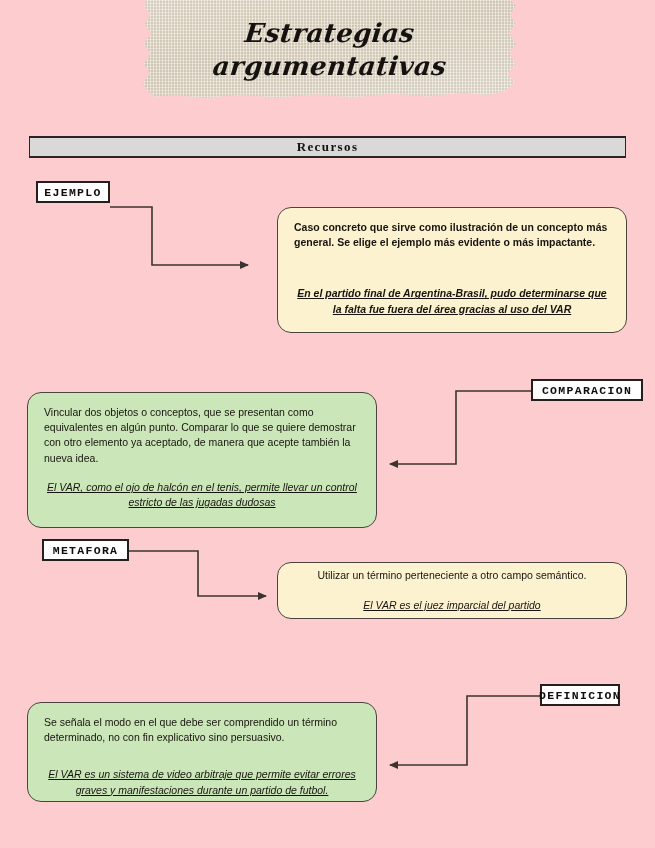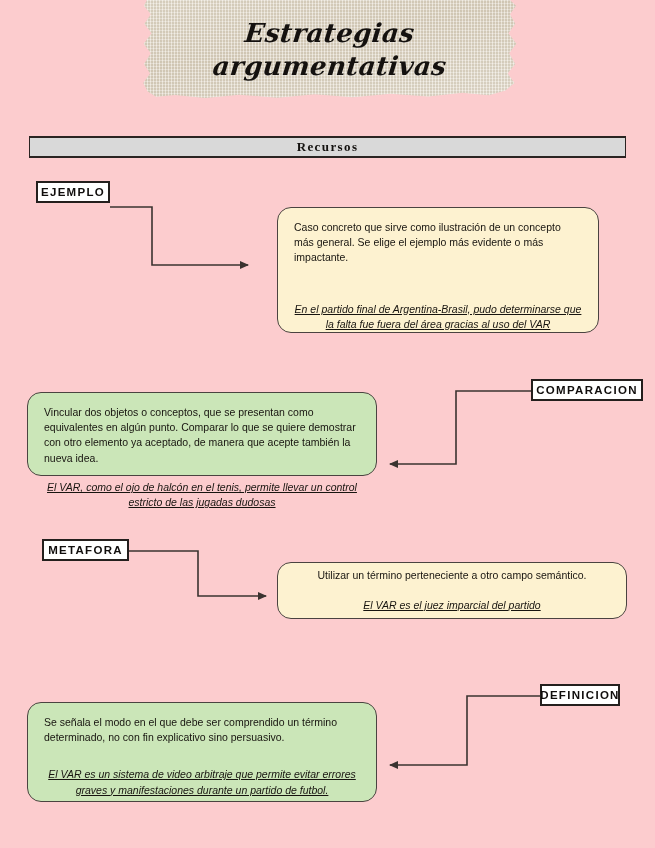--- a/index.html
+++ b/index.html
@@ -117,21 +117,21 @@
     border: 2px solid #241f1d;
     box-sizing: border-box;
     height: 22px;
     display: flex;
     align-items: center;
     justify-content: center;
     padding: 0 8px;
     z-index: 4;
   }
   .cat-label span {
-    font-family: Liberation Sans, sans-serif;
+    font-family: Liberation Mono, monospace;
     font-weight: bold;
     font-size: 11.5px;
     letter-spacing: 1.3px;
     color: #100d0c;
     white-space: nowrap;
   }
 
   #label-ejemplo     { left: 36px;  top: 181px; width: 74px; }
   #label-comparacion { left: 531px; top: 379px; width: 112px; }
   #label-metafora    { left: 42px;  top: 539px; width: 87px; }
@@ -161,26 +161,26 @@
     font-size: 10.5px;
     line-height: 1.45;
     color: #17140f;
     font-style: italic;
     text-decoration: underline;
     text-align: center;
     margin: 0;
   }
 
   #card-ejemplo {
-    left: 277px; top: 207px; width: 322px; height: 126px;
+    left: 277px; top: 207px; width: 350px; height: 126px; font-weight: bold;
   }
   #card-ejemplo .card-example { margin-top: 36px; }
 
   #card-comparacion {
-    left: 27px; top: 392px; width: 350px; height: 84px;
+    left: 27px; top: 392px; width: 350px; height: 136px;
   }
   #card-comparacion .card-example { margin-top: 14px; }
 
   #card-metafora {
     left: 277px; top: 562px; width: 350px; height: 57px;
     display: flex; flex-direction: column; justify-content: center;
   }
   #card-metafora .card-desc { text-align: center; }
   #card-metafora .card-example { margin-top: 14px; }
 

